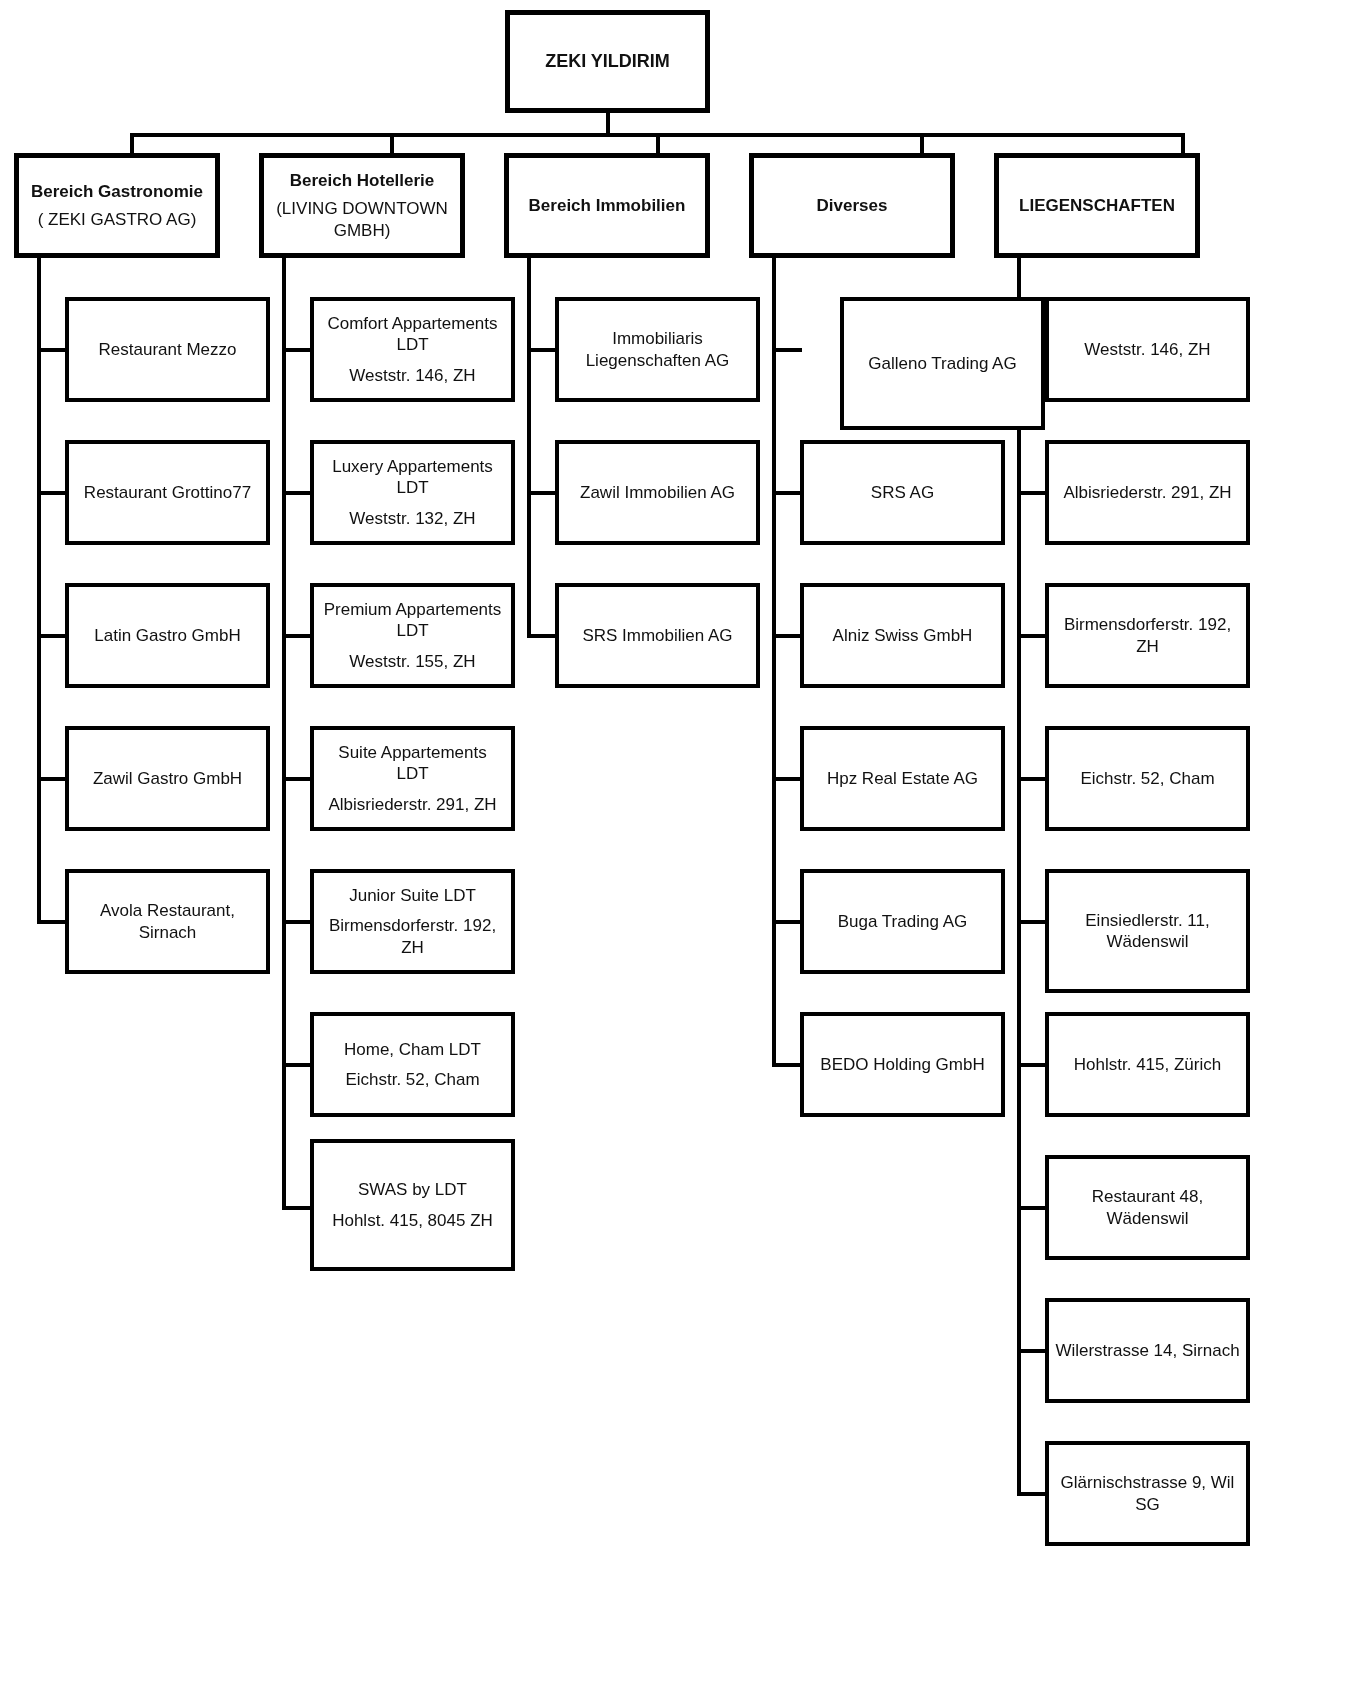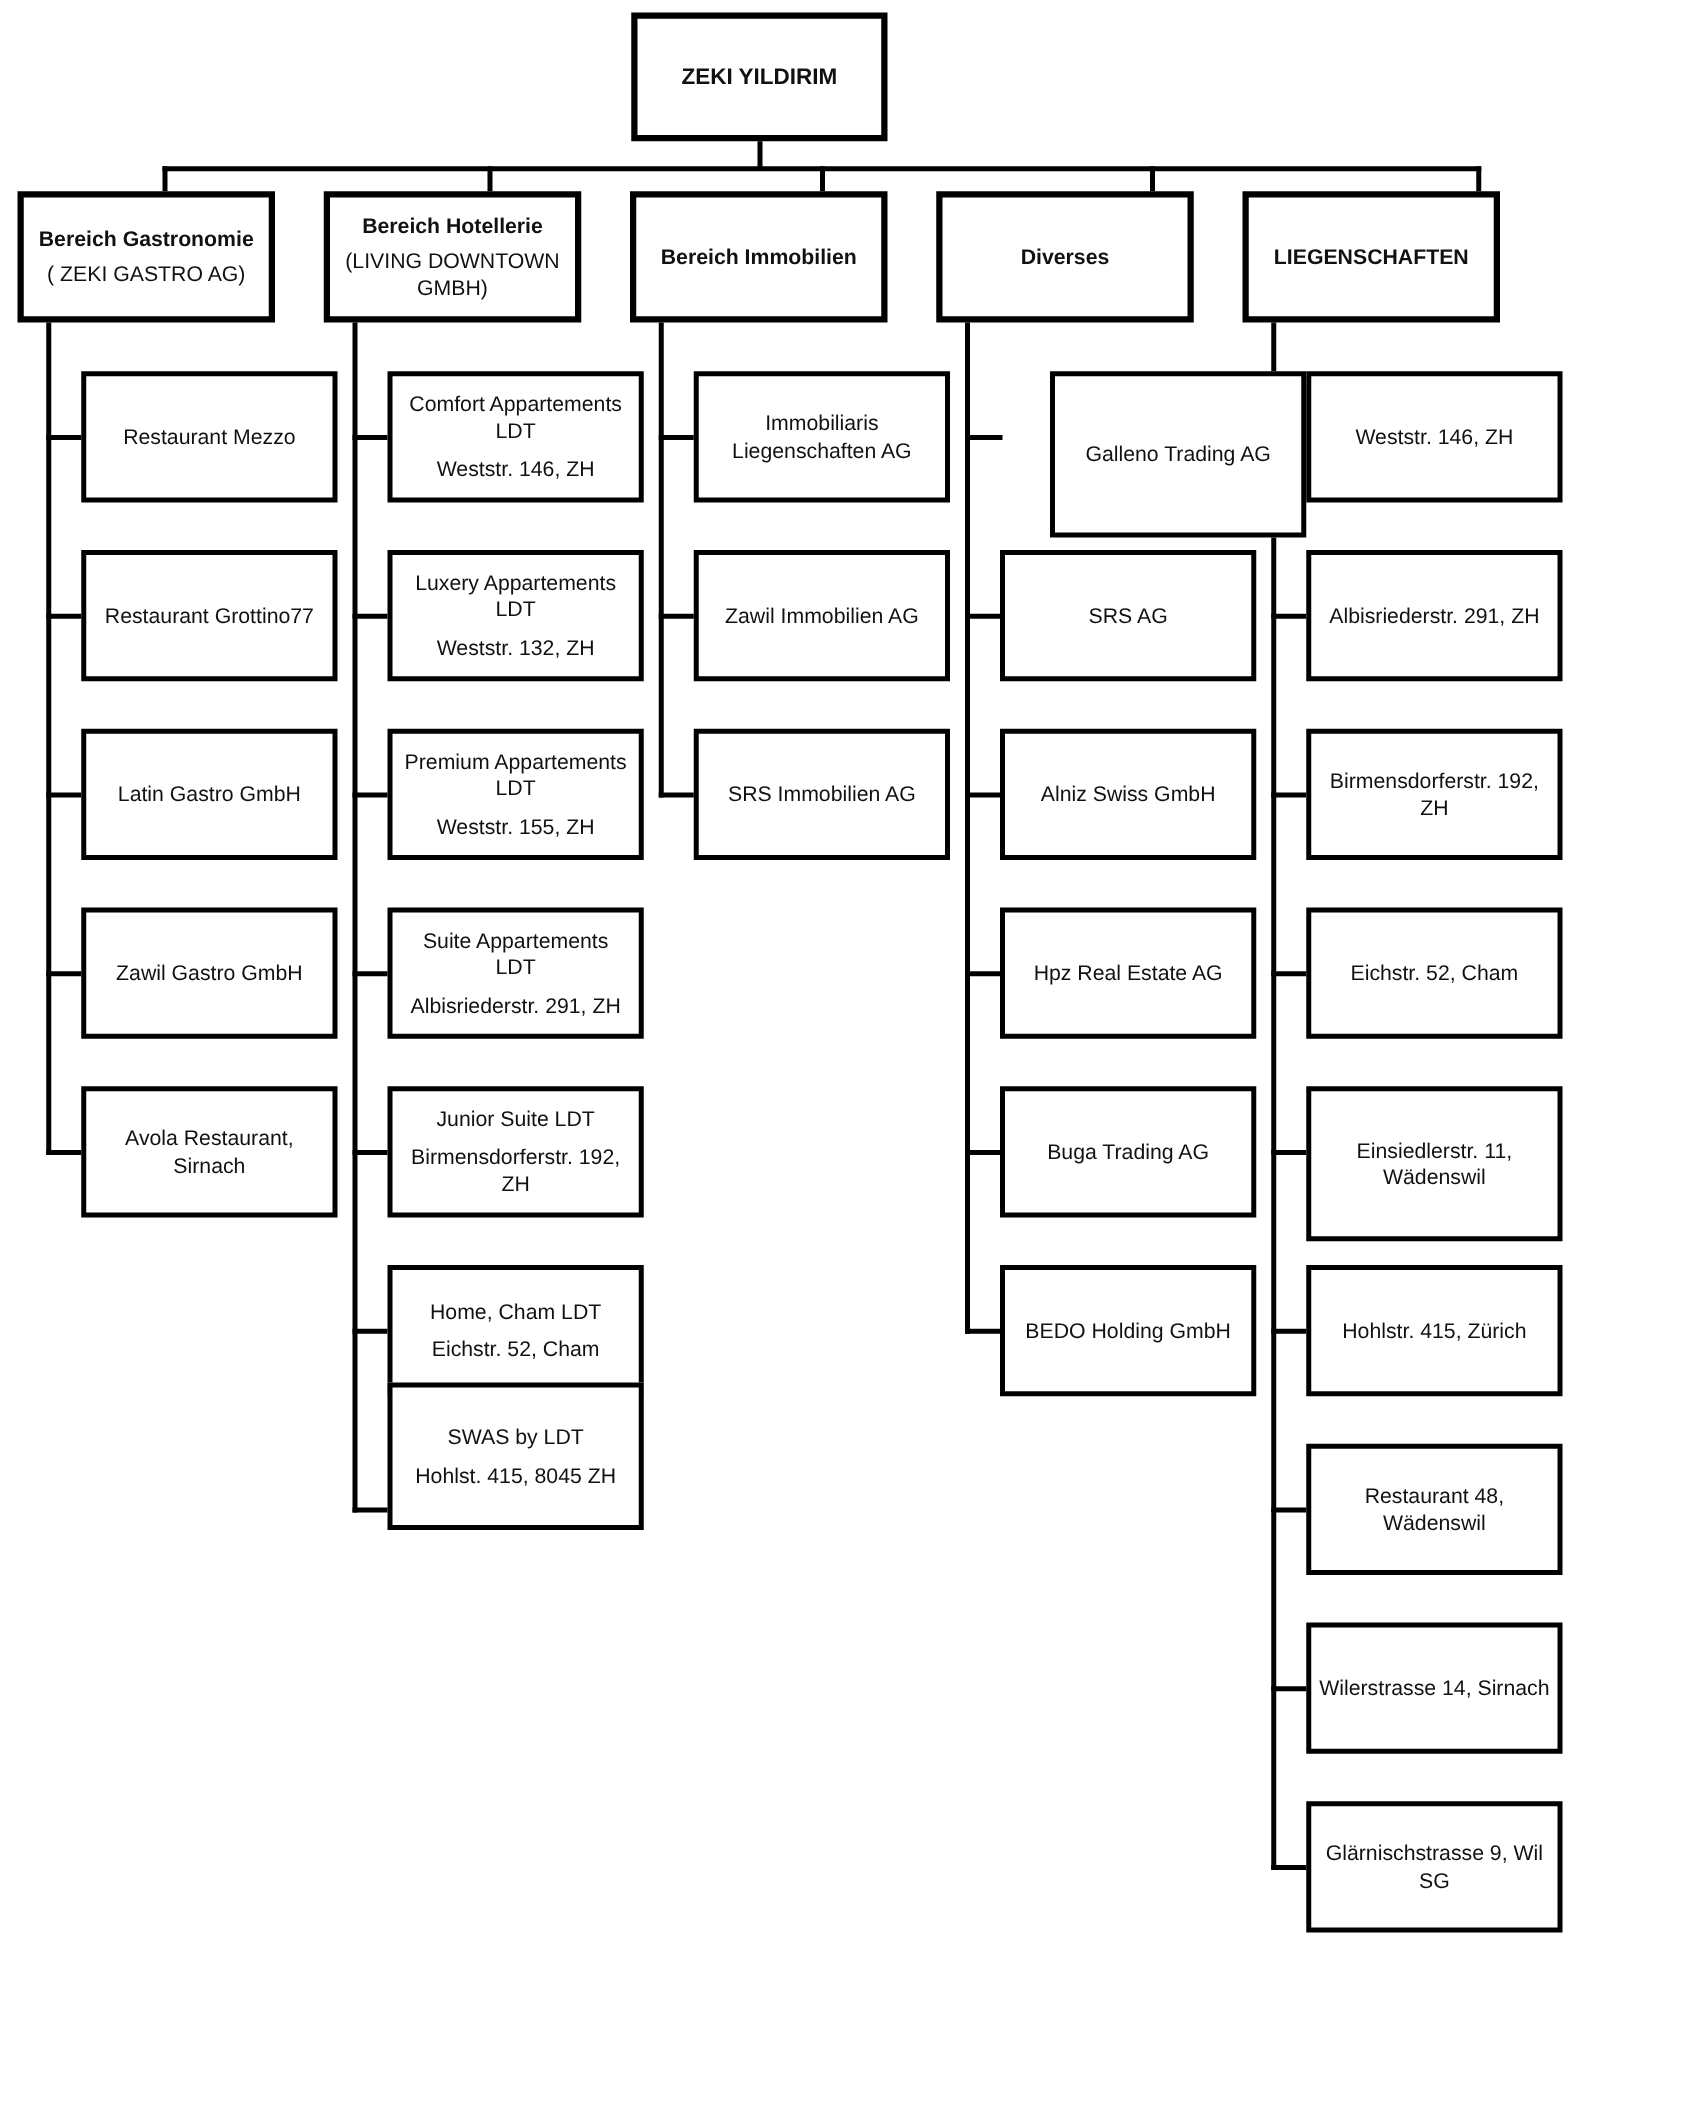--- a/index.html
+++ b/index.html
@@ -109,21 +109,21 @@
     <div class="box child" style="left: 310px; top: 869px; width: 205px; height: 105px;">
       <div class="name">Junior Suite LDT</div>
       <div class="addr">Birmensdorferstr. 192, ZH</div>
     </div>
     <div class="line" style="left: 282px; top: 920px; width: 30px; height: 4px;"></div>
     <div class="box child" style="left: 310px; top: 1012px; width: 205px; height: 105px;">
       <div class="name">Home, Cham LDT</div>
       <div class="addr">Eichstr. 52, Cham</div>
     </div>
     <div class="line" style="left: 282px; top: 1063px; width: 30px; height: 4px;"></div>
-    <div class="box child" style="left: 310px; top: 1106px; width: 205px; height: 118px;">
+    <div class="box child" style="left: 310px; top: 1139px; width: 205px; height: 132px;">
       <div class="name">SWAS by LDT</div>
       <div class="addr">Hohlst. 415, 8045 ZH</div>
     </div>
     <div class="line" style="left: 282px; top: 1206px; width: 30px; height: 4px;"></div>
     <div class="line" style="left: 282px; top: 256px; width: 4px; height: 954px;"></div>
     <div class="box header" style="left: 504px; top: 153px; width: 206px; height: 105px;">
       <div class="t1">Bereich Immobilien</div>
     </div>
     <div class="box child" style="left: 555px; top: 297px; width: 205px; height: 105px;">
       <div class="name">Immobiliaris Liegenschaften AG</div>

